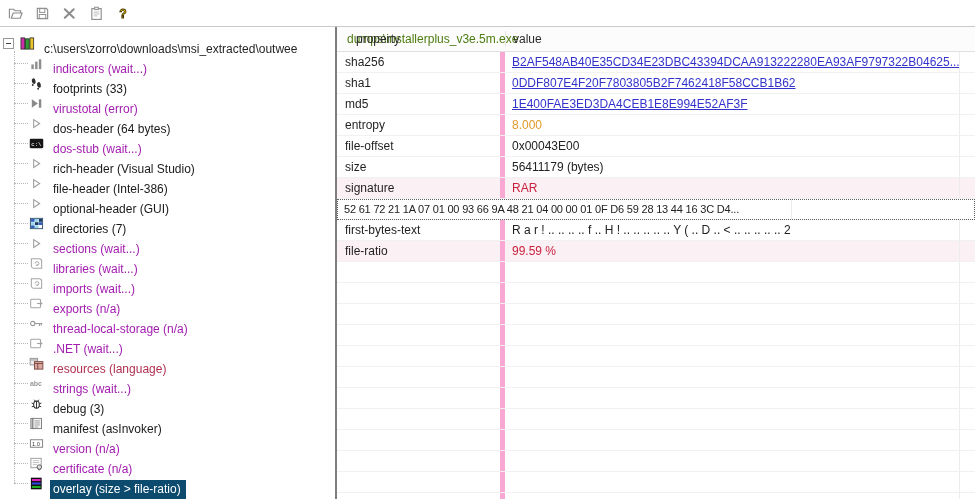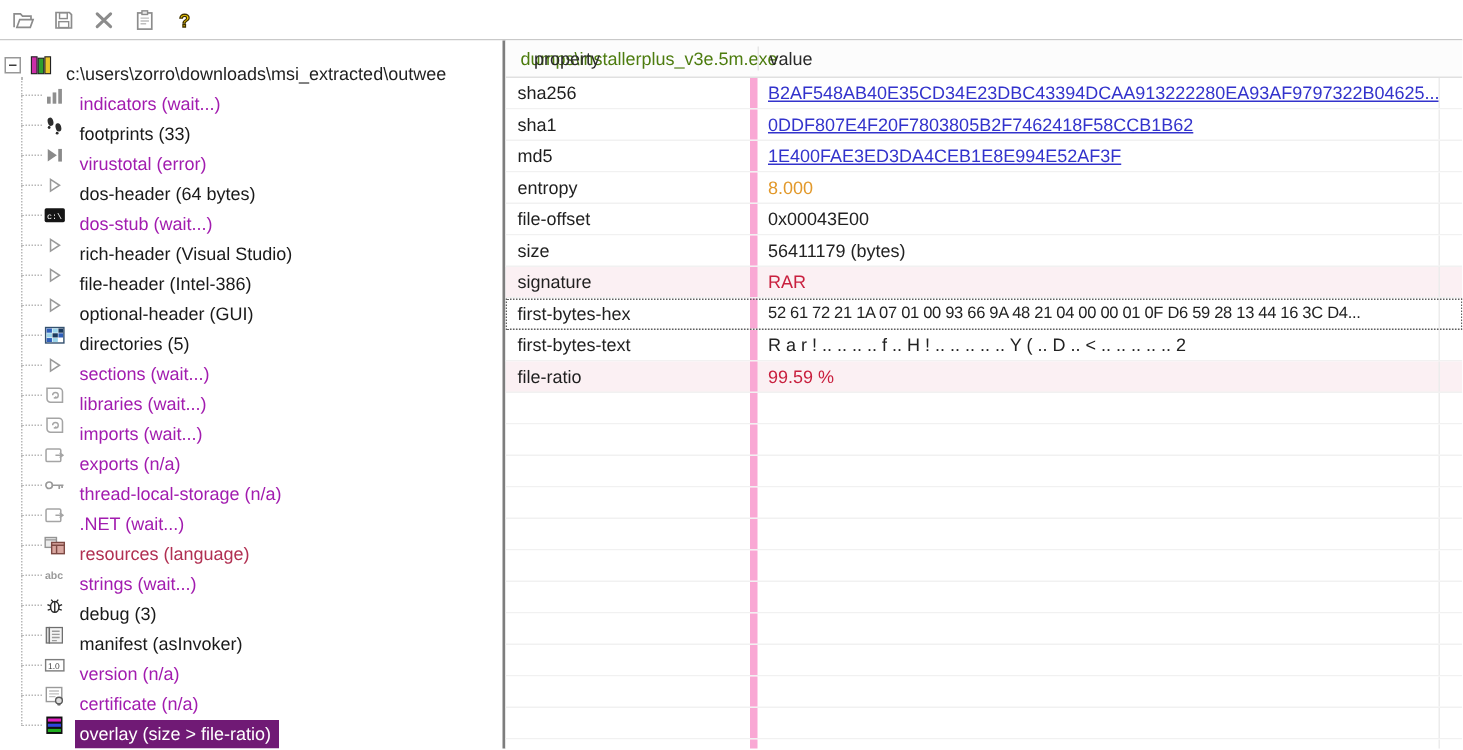--- a/index.html
+++ b/index.html
@@ -26,21 +26,21 @@
   .expander .minus { width:5px; height:1px; background:#3c3c3c; }
   .tree-item { height:20px; display:flex; align-items:center; white-space:nowrap;
     position:relative; z-index:1; }
   .stub { width:14px; margin-left:14px; height:0; border-top:1px dotted #b8b8b8; flex:none; }
   .ticon { width:17px; height:16px; margin-right:5px; flex:none; display:flex;
     align-items:center; justify-content:center; }
   .tlabel { padding:1px 3px;margin-top:12px; }
   .state-disabled .tlabel { color:#a21caf; }
   .state-normal .tlabel { color:#1a1a1a; }
   .state-alert .tlabel { color:#b13052; }
-  .state-selected .tlabel { background:#701a75; color:#fff; padding:2px 5px 3px 3px; }
+  .state-selected .tlabel { background:#0c4a6e; color:#fff; padding:2px 5px 3px 3px; }
 
   
   .grid-panel { flex:1; background:#fff; position:relative; overflow:hidden; }
   .grid-header { height:25px; position:relative; background:#fcfcfc;
     border-bottom:1px solid #e0e0e0; }
   .ghost { position:absolute; left:10px; top:5px; color:#4d7c0f; white-space:nowrap; z-index:0; }
   .hlabel { position:absolute; top:5px; color:#2a2a2a; z-index:1; }
   .h-prop { left:8px;margin-left:11px; }
   .h-val { left:176px; }
   .hsep { position:absolute; left:168px; top:4px; bottom:4px; width:0;
@@ -200,21 +200,21 @@
             <rect x="2.2" y="3.2" width="3.8" height="3" fill="#2f5fba"></rect>
             <rect x="6.4" y="3.2" width="3.8" height="3" fill="#9ad4ea"></rect>
             <rect x="10.6" y="3.2" width="3.3" height="3" fill="#1b3a5e"></rect>
             <rect x="2.2" y="6.6" width="3.8" height="3" fill="#9ad4ea"></rect>
             <rect x="6.4" y="6.6" width="3.8" height="3" fill="#1b3a5e"></rect>
             <rect x="10.6" y="6.6" width="3.3" height="3" fill="#2f5fba"></rect>
             <rect x="2.2" y="10" width="3.8" height="2.8" fill="#2f5fba"></rect>
             <rect x="6.4" y="10" width="3.8" height="2.8" fill="#9ad4ea"></rect>
           </svg>
         </span>
-        <span class="tlabel">directories (5)</span>
+        <span class="tlabel">directories (7)</span>
       </div>
       <div class="tree-item state-disabled">
         <span class="stub"></span>
         <span class="ticon">
           <svg width="15" height="15" viewBox="0 0 16 16" xmlns="http://www.w3.org/2000/svg">
             <path d="M5 3.8 L11.4 8 L5 12.2 Z" fill="#fff" stroke="#9a9a9a" stroke-width="1.1"></path>
           </svg>
         </span>
         <span class="tlabel">sections (wait...)</span>
       </div>
@@ -396,21 +396,20 @@
           <span class="cell-spacer"></span>
         </div>
         <div class="grid-row pink">
           <span class="cell-prop">signature</span>
           <span class="cell-val">
             <span class="v-red">RAR</span>
           </span>
           <span class="cell-spacer"></span>
         </div>
         <div class="grid-row focused">
-          <span class="cell-prop">first-bytes-hex</span>
           <span class="cell-val">
             <span class="v-plain condensed">52 61 72 21 1A 07 01 00 93 66 9A 48 21 04 00 00 01 0F D6 59 28 13 44 16 3C D4...</span>
           </span>
           <span class="cell-spacer"></span>
         </div>
         <div class="grid-row">
           <span class="cell-prop">first-bytes-text</span>
           <span class="cell-val">
             <span class="v-plain">R a r ! .. .. .. .. f .. H ! .. .. .. .. .. Y ( .. D .. &lt; .. .. .. .. .. 2</span>
           </span>

